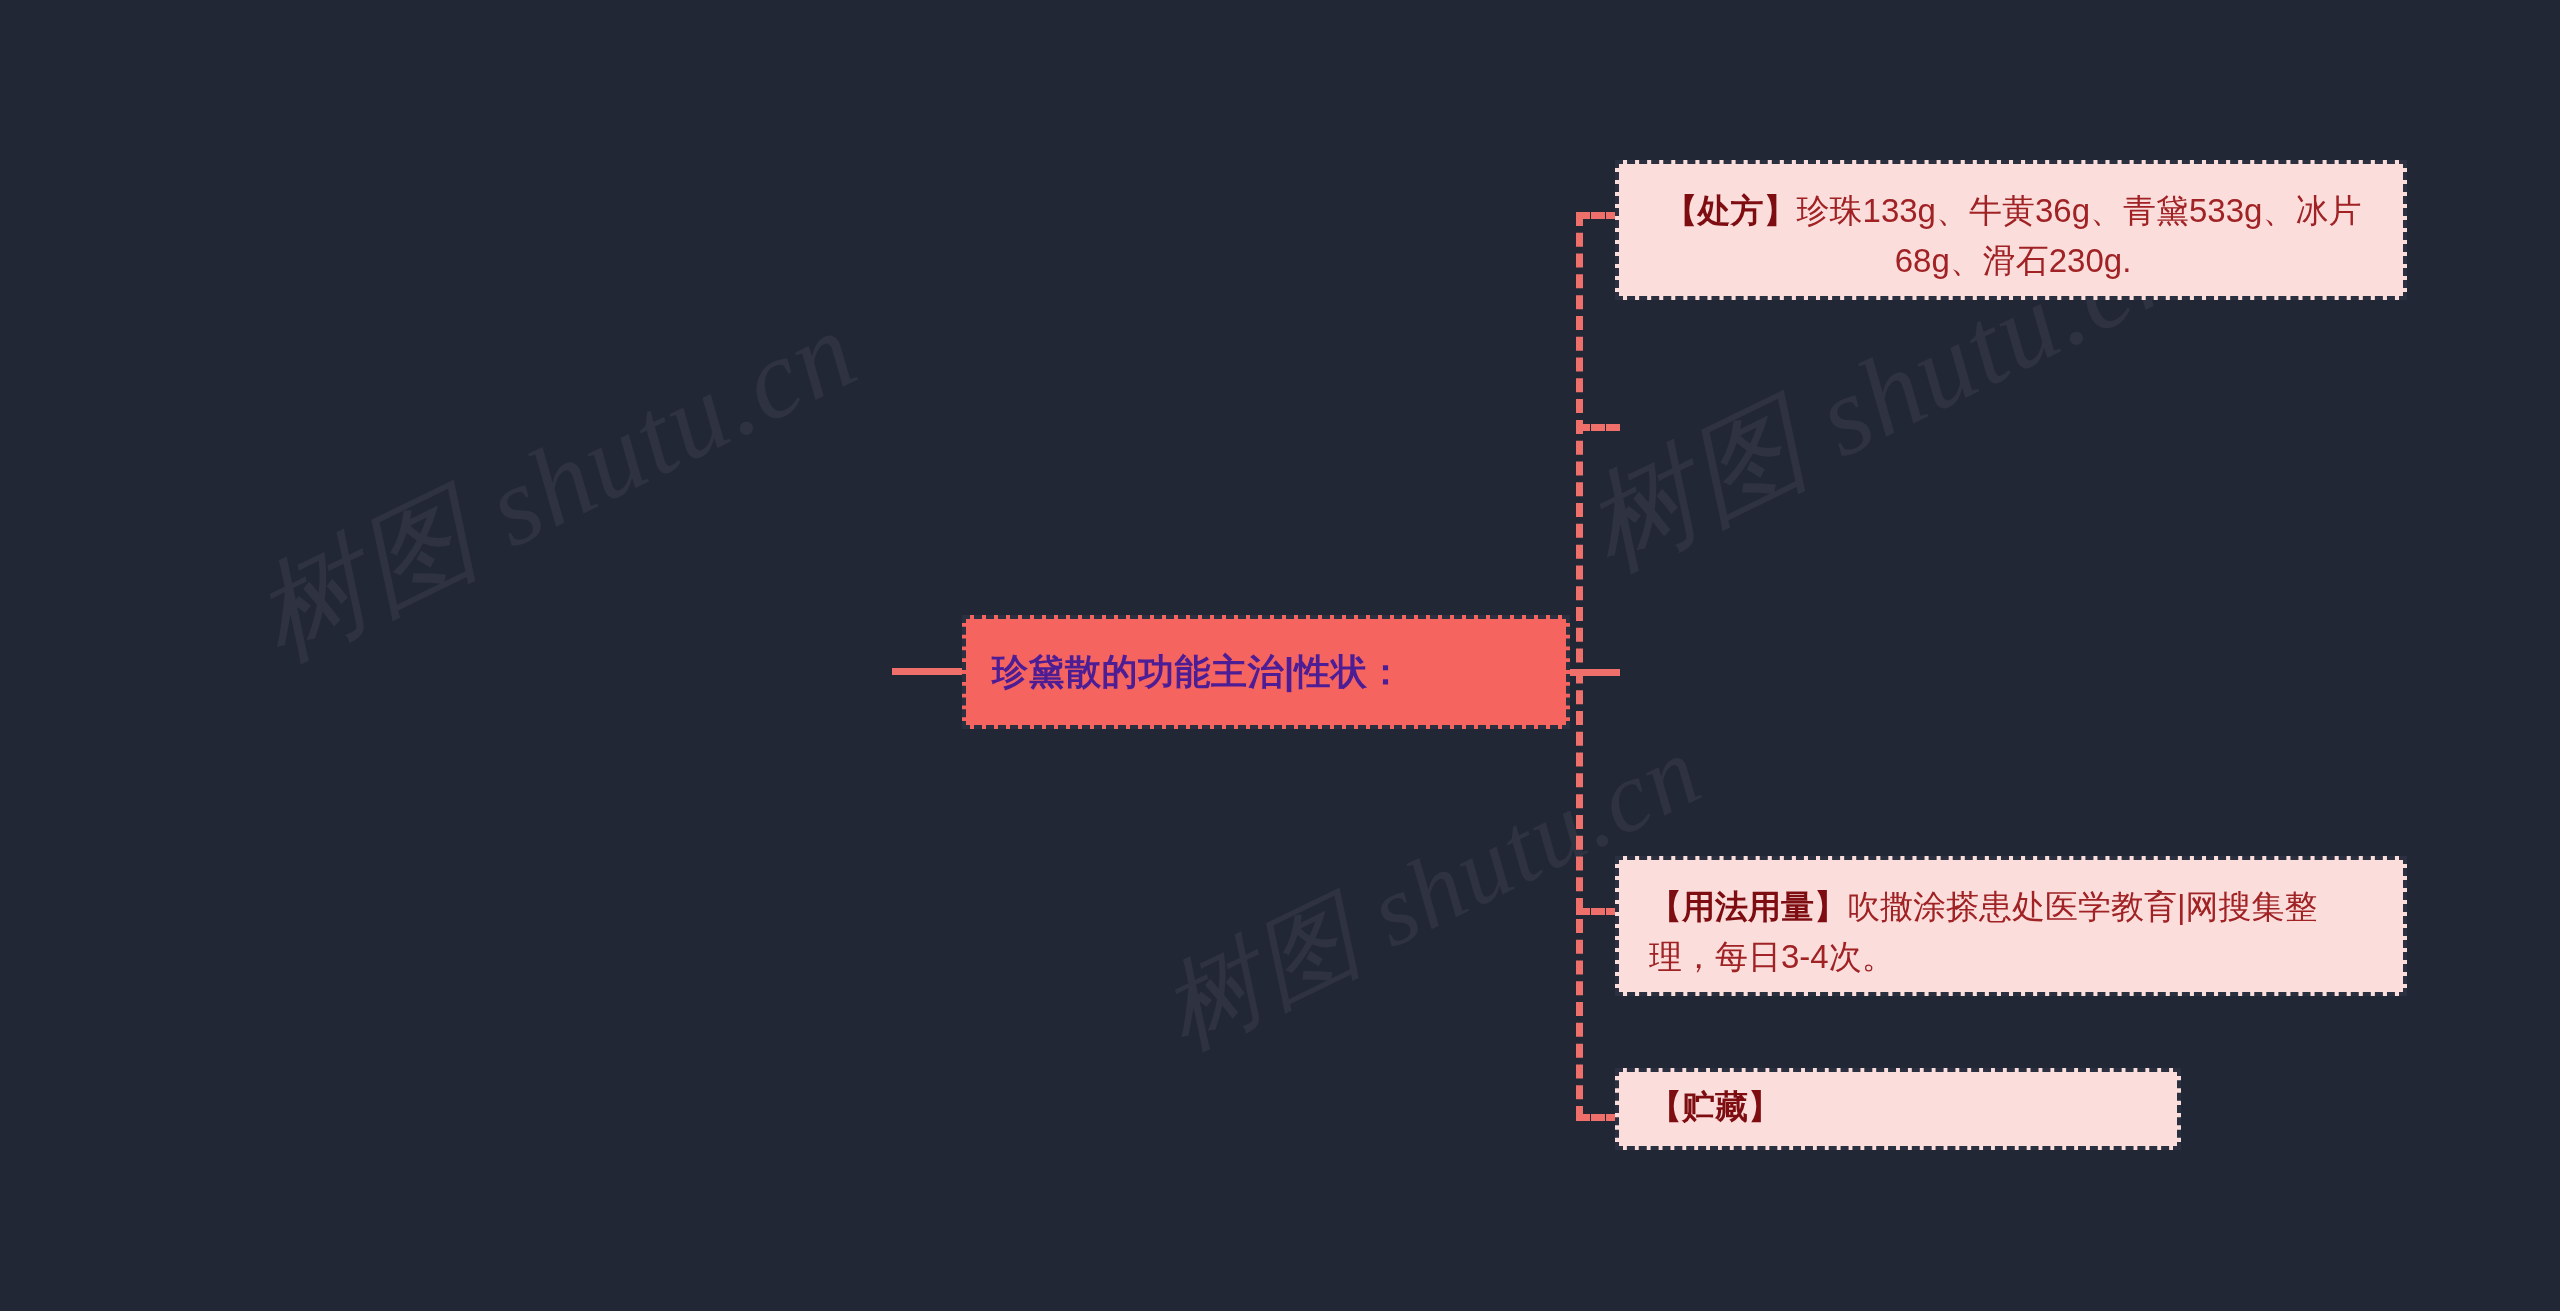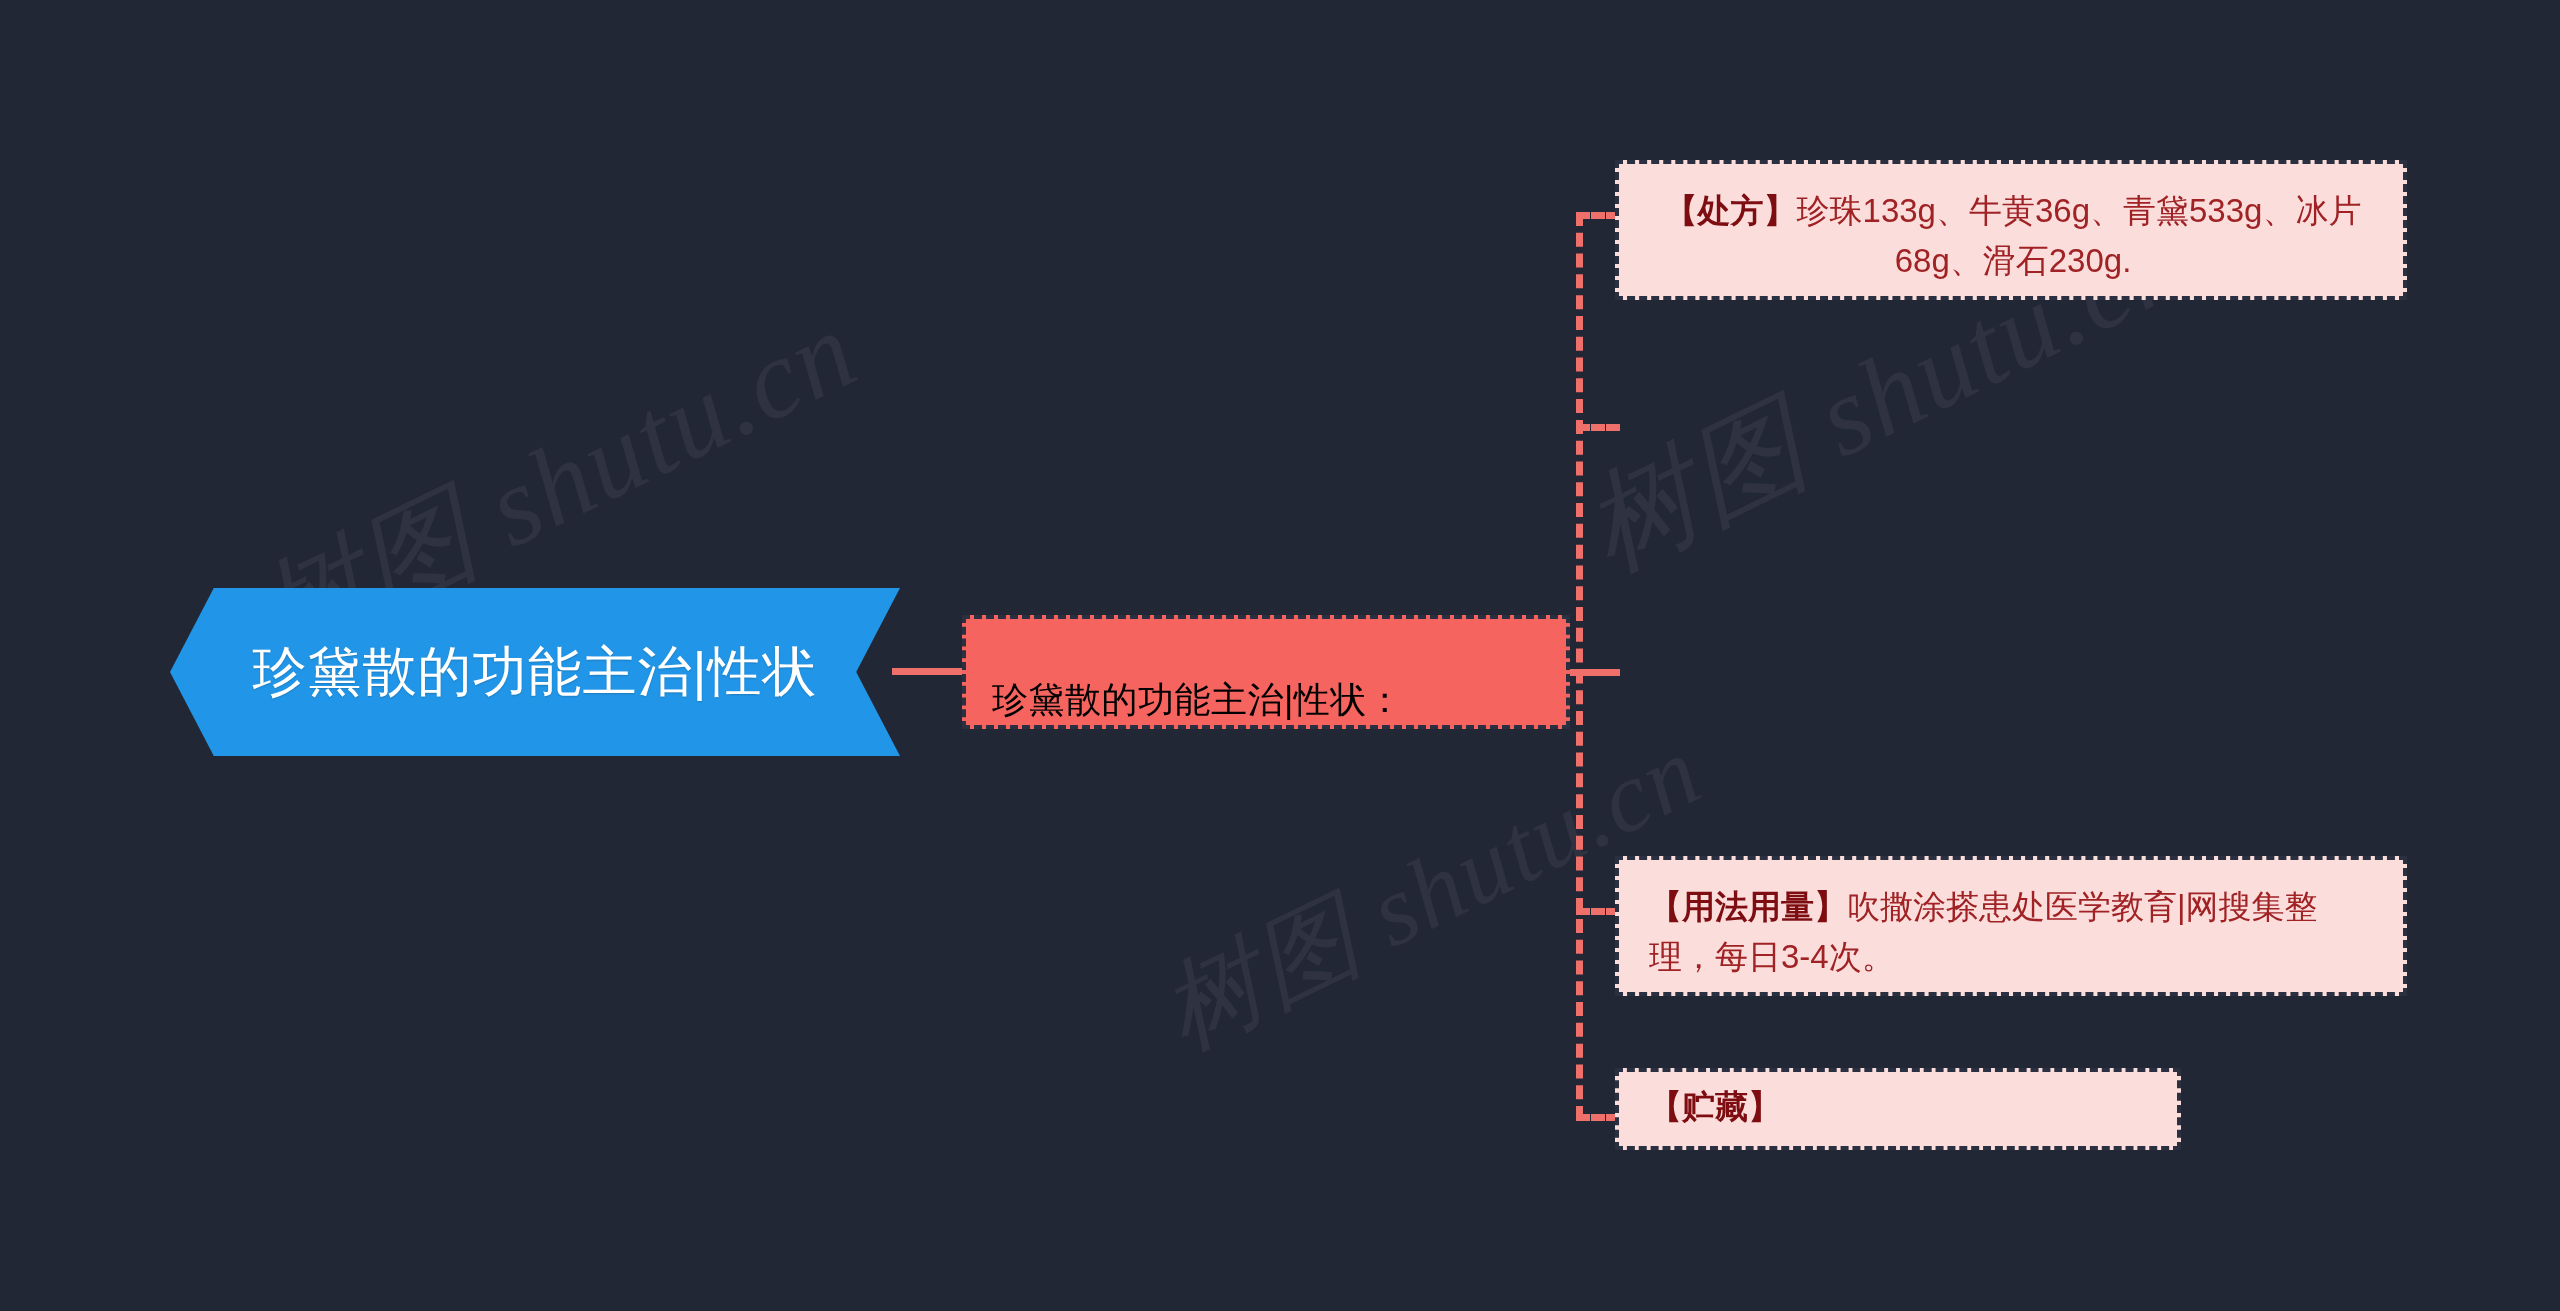--- a/index.html
+++ b/index.html
@@ -92,28 +92,29 @@
 
   
   #topic-node {
     position: absolute;
     left: 962px;
     top: 615px;
     width: 608px;
     height: 114px;
     background: #f5645f;
     border: 4px dashed #2b3040;
-    color: #000000;
+    color: #4c1d95;
     display: flex;
-    align-items: flex-end;
+    align-items: center;
     padding-left: 26px;
     font-size: 36px;
     letter-spacing: 0.5px;
     z-index: 20;
     cursor: pointer;
+    font-weight: bold;
   }
 
   
   .leaf-node {
     position: absolute;
     background: #fbdedc;
     border: 4px dashed #2b3040;
     color: #a02225;
     font-size: 33px;
     line-height: 1.52;
@@ -151,23 +152,20 @@
 
     <div class="dash-v" style="left:1576px; top:212px; height:908px;"></div>
 
     <div class="dash-h" style="left:1576px; top:212px; width:44px;"></div>
     <div class="dash-h" style="left:1576px; top:424px; width:44px;"></div>
     <div class="dash-h" style="left:1576px; top:669px; width:44px;"></div>
     <div class="dash-h" style="left:1576px; top:908px; width:44px;"></div>
     <div class="dash-h" style="left:1576px; top:1114px; width:44px;"></div>
   </div>
 
-  <div id="root-node">
-    <span>珍黛散的功能主治|性状</span>
-  </div>
 
   <div id="topic-node">
     <span>珍黛散的功能主治|性状：</span>
   </div>
 
   <div class="leaf-node" id="leaf-1">
     <span class="tag">【处方】</span><span>珍珠133g、牛黄36g、青黛533g、冰片68g、滑石230g.</span>
   </div>
 
 

